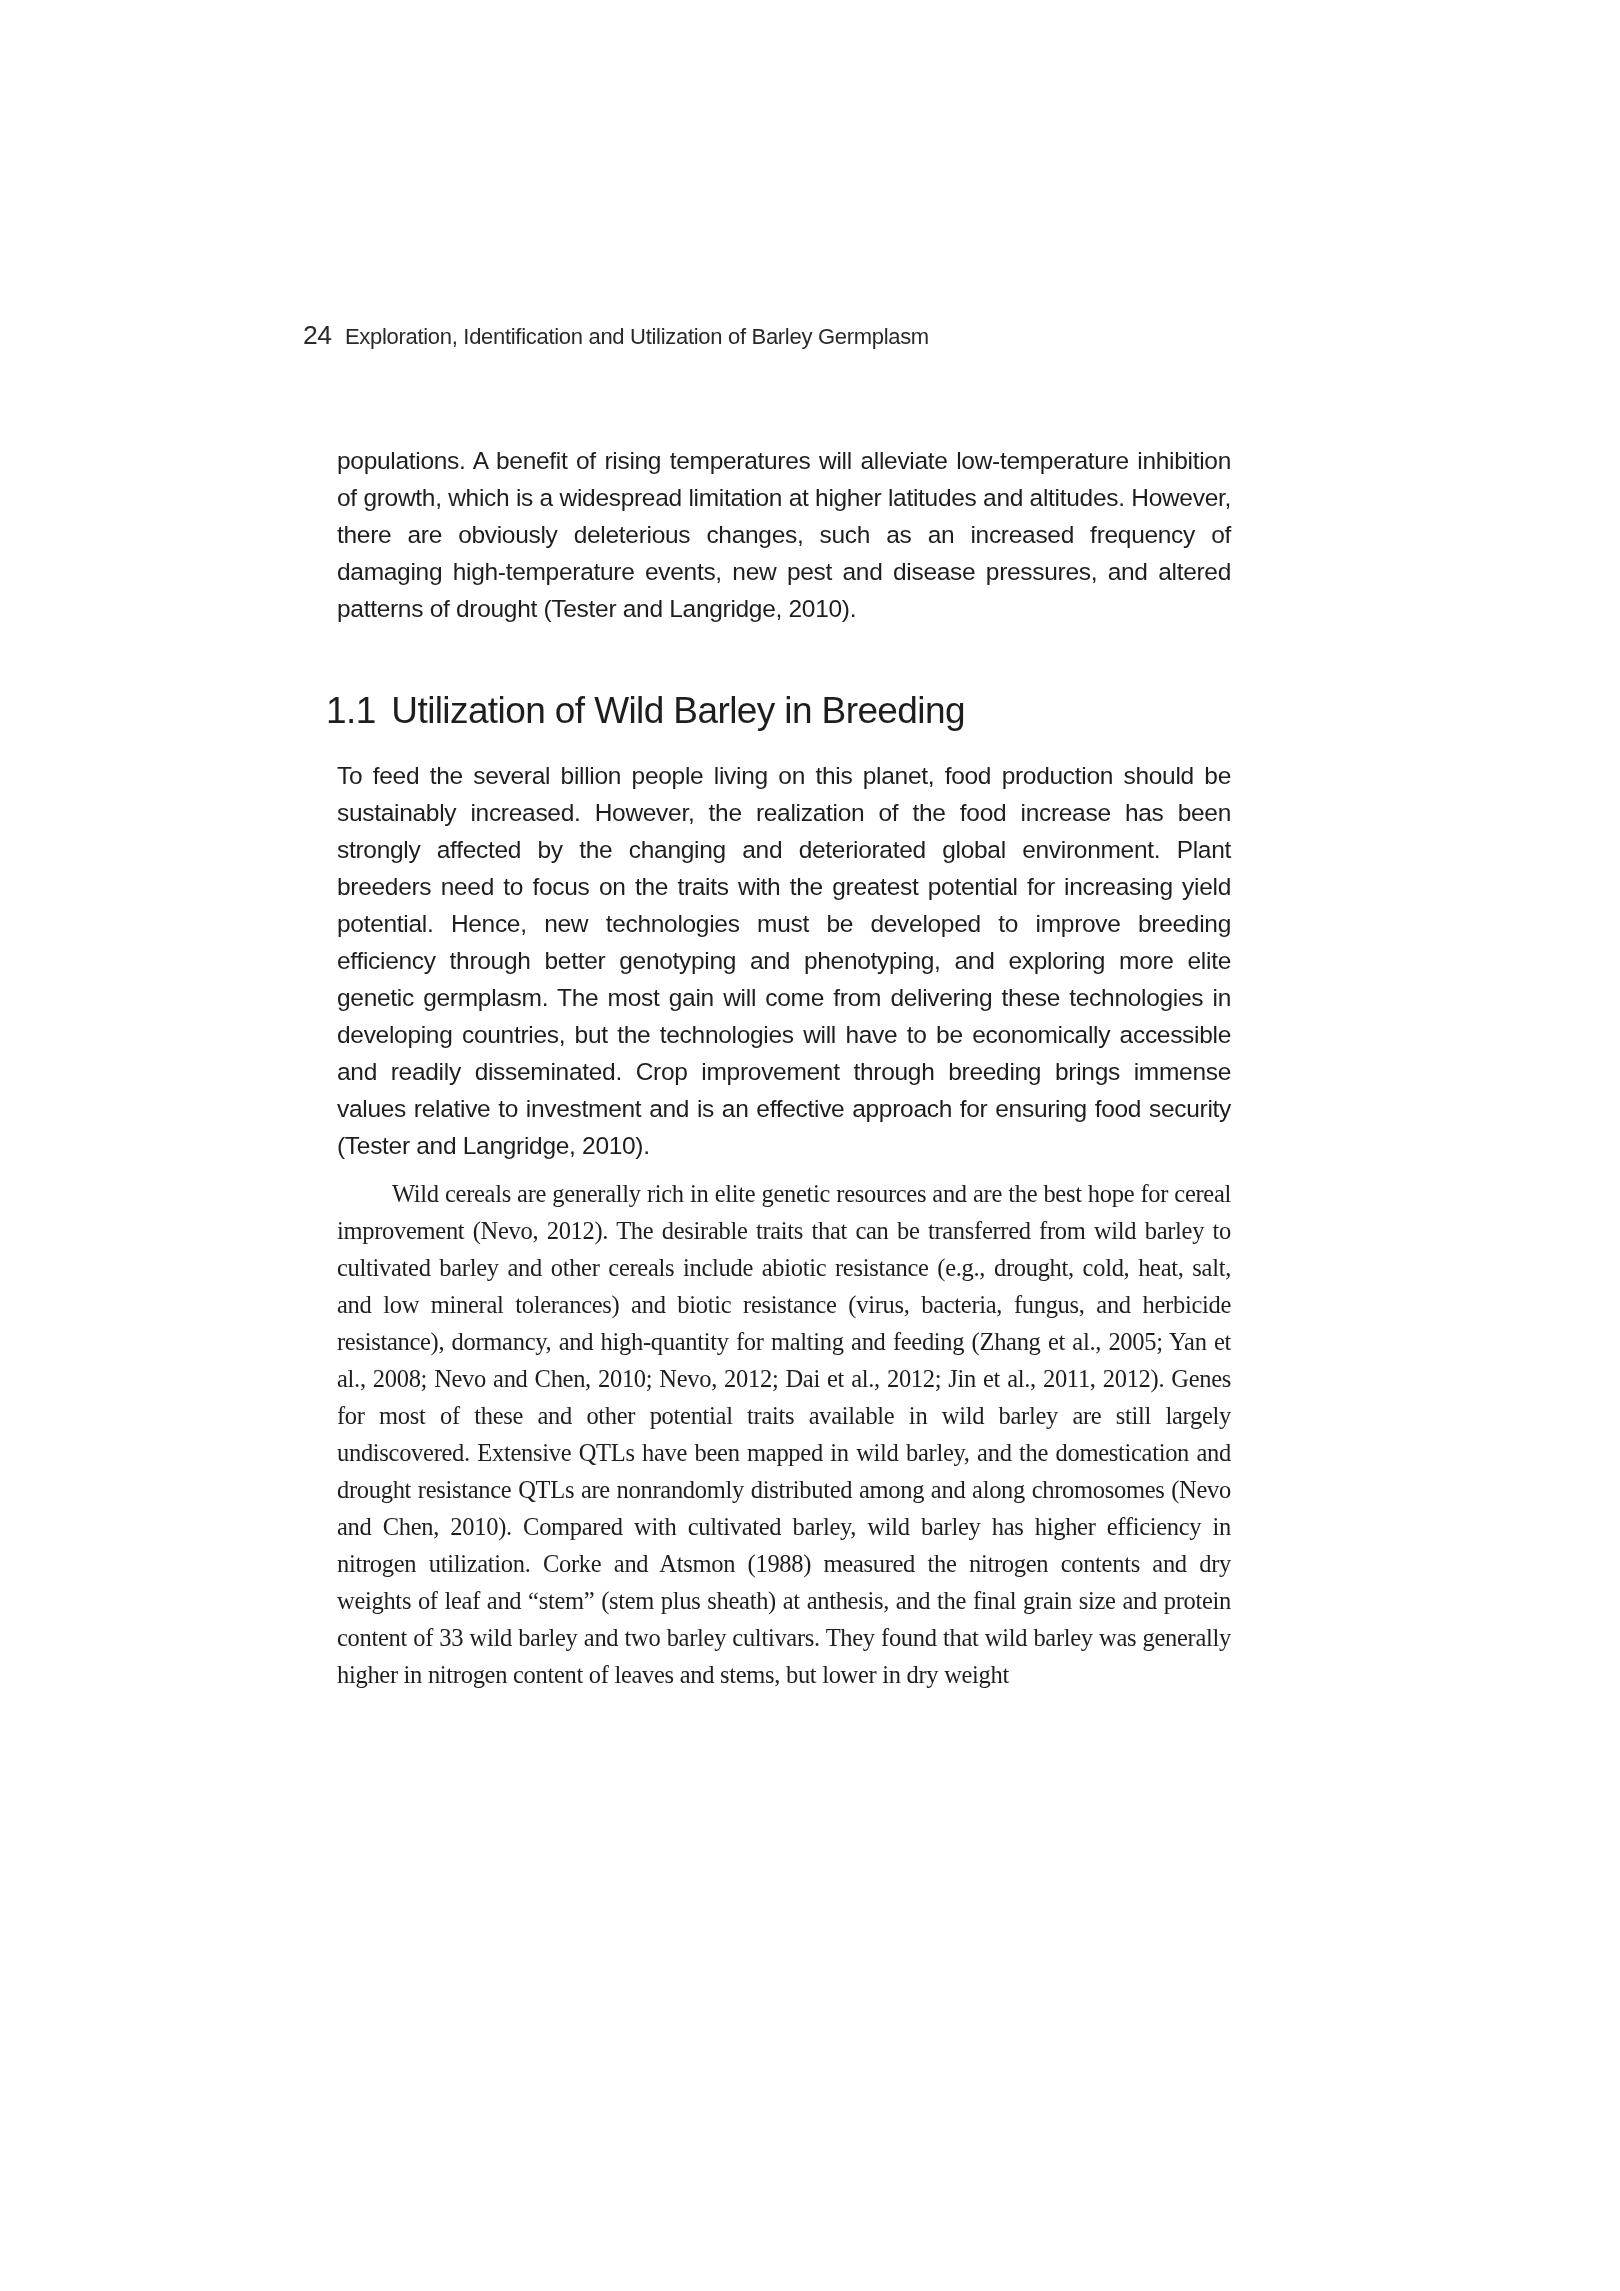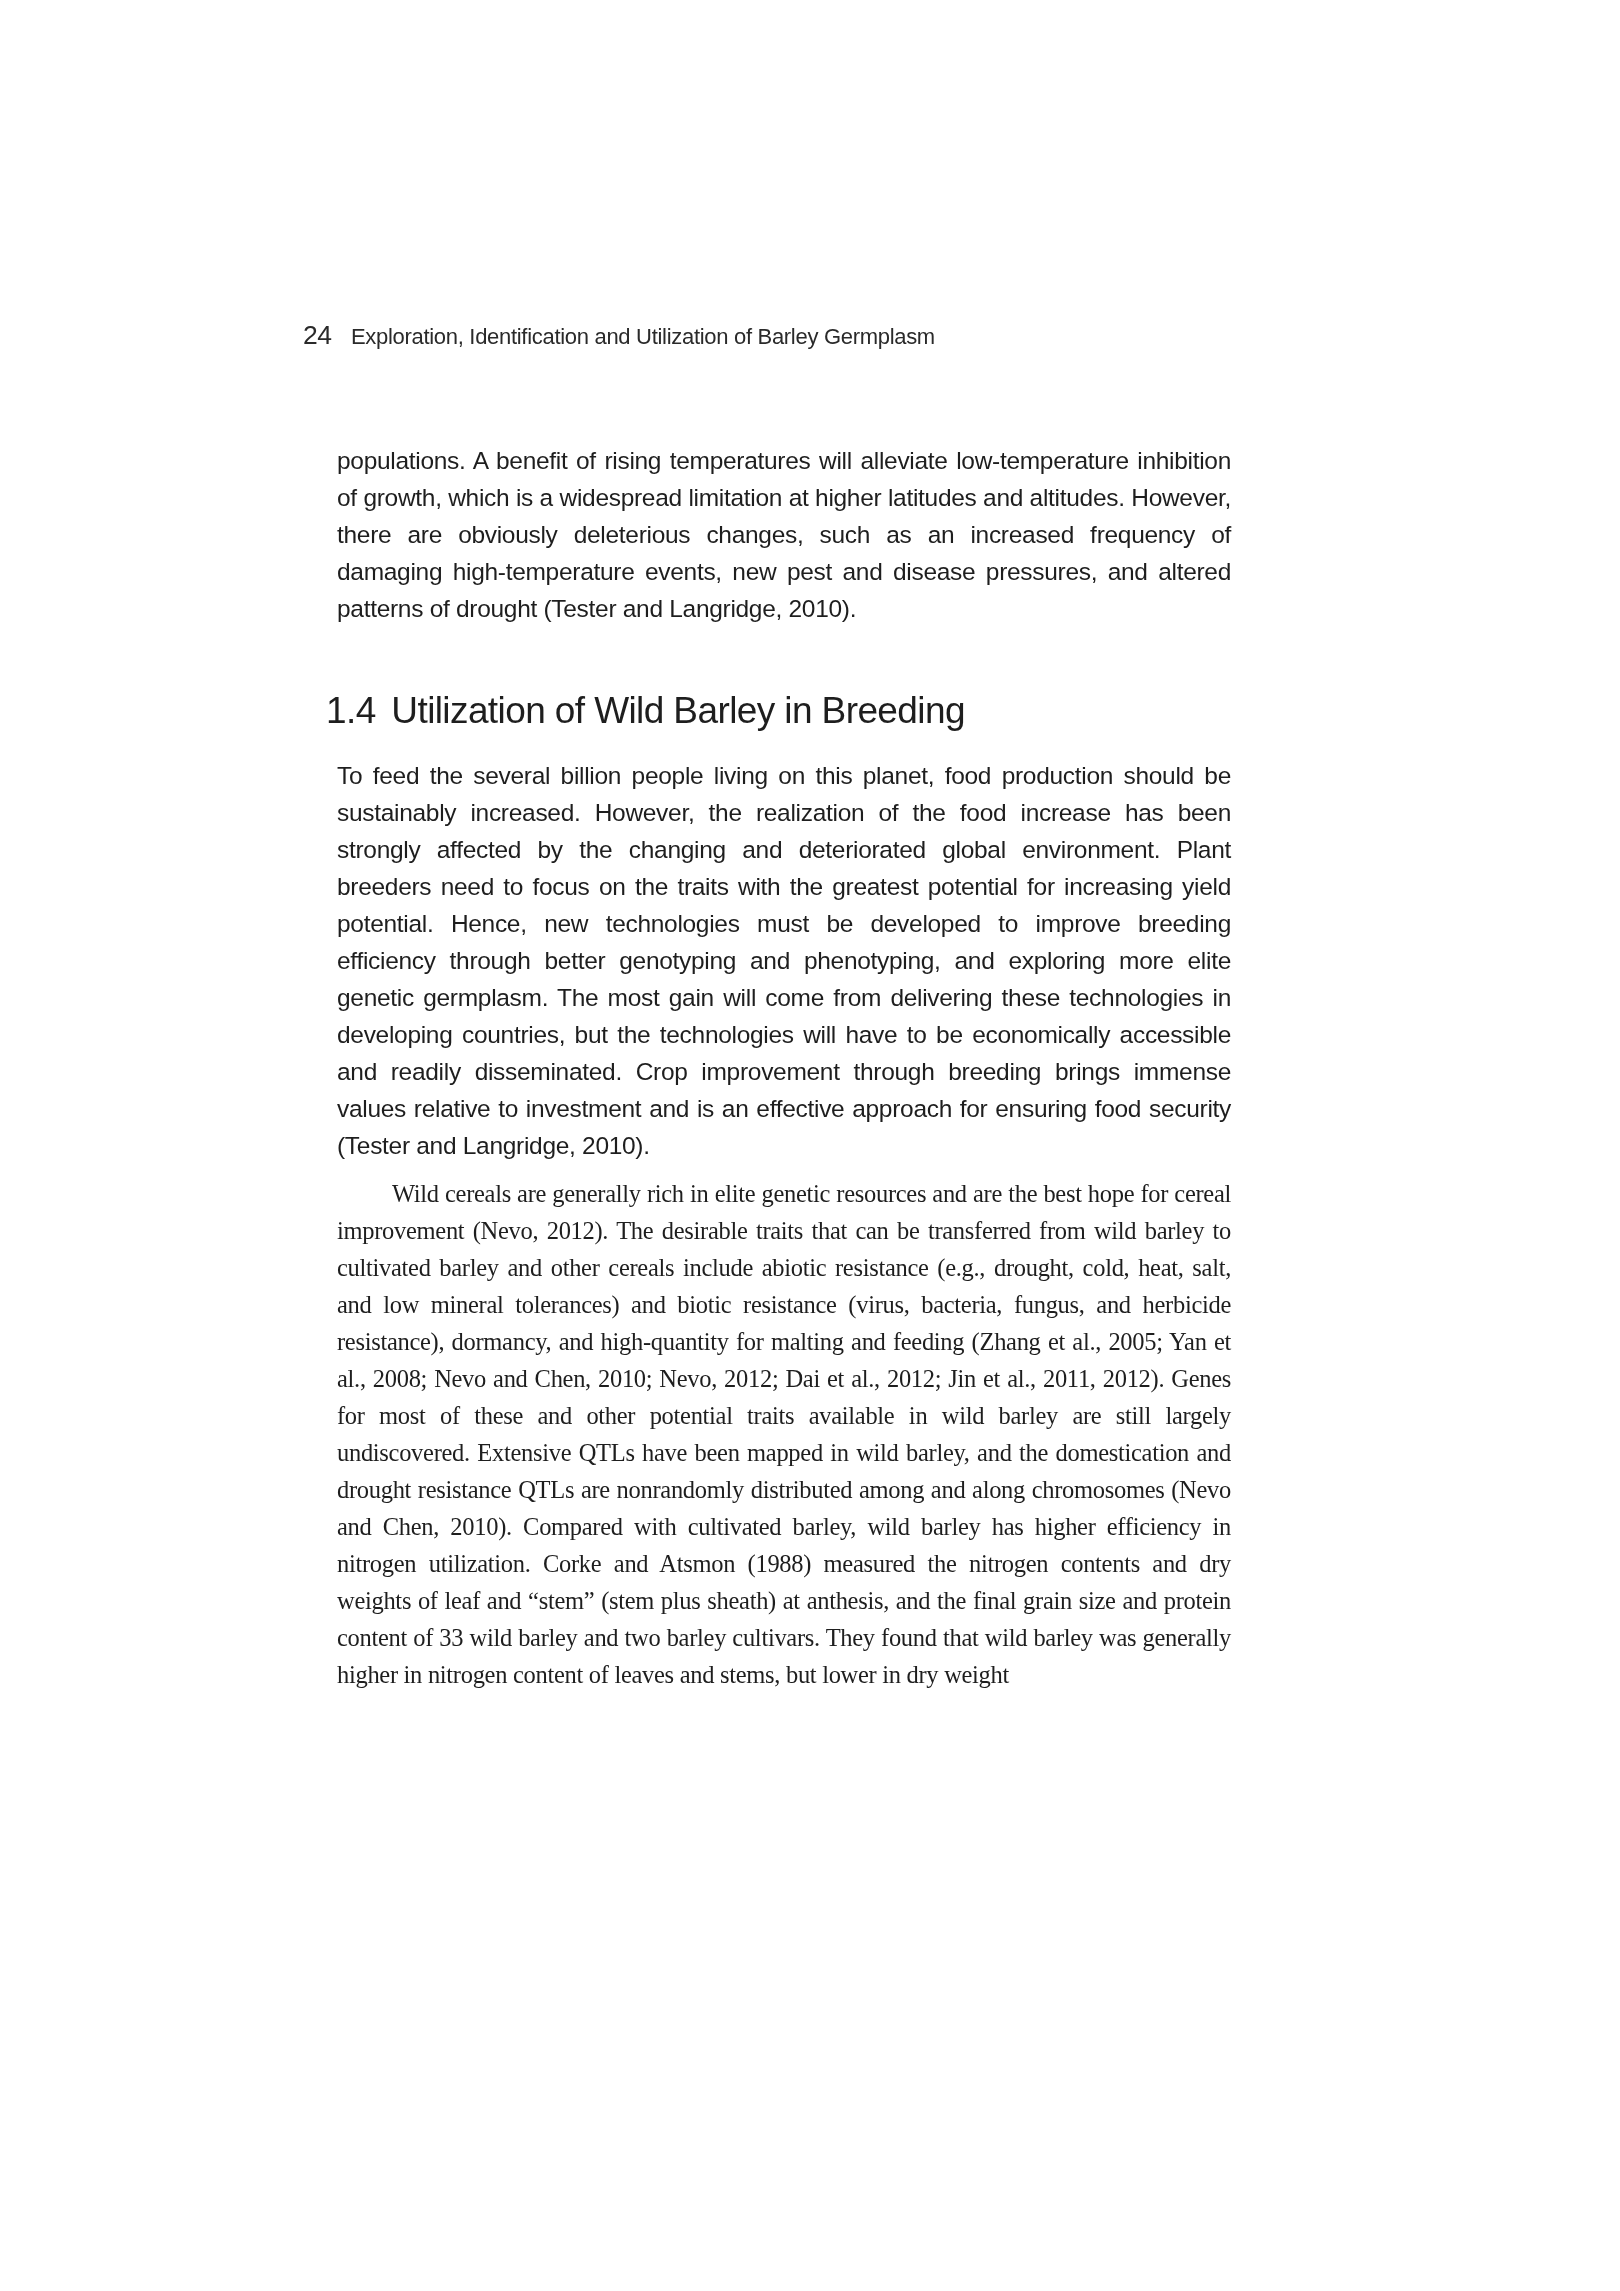--- a/index.html
+++ b/index.html
@@ -2,21 +2,21 @@
 <html><head>
 <meta charset="utf-8">
 <style>
   html, body { margin: 0; padding: 0; background: #ffffff; }
   body { width: 1620px; height: 2292px; position: relative; overflow: hidden; }
   .running-head {
     position: absolute; left: 303px; top: 320px;
     font-family: "Liberation Sans", sans-serif; color: #2a2a2a;
     white-space: nowrap;
   }
-  .page-num { font-size: 26.5px; margin-right: 15px; letter-spacing: -0.5px; }
+  .page-num { font-size: 26.5px; margin-right: 9px; letter-spacing: -0.5px; }
   .book-title { font-size: 22px; letter-spacing: -0.3px; }
   .content {
     position: absolute; left: 326px; top: 431px; width: 916px;
     font-family: "Liberation Sans", sans-serif; color: #1e1e1e;
     font-size: 24.5px; line-height: 37px; letter-spacing: -0.3px;
   }
   .content p { margin: 11px; text-align: justify; text-align-last: left; hyphens: none; }
   .content p.indent { text-indent: 55px; font-family: Liberation Serif, serif; }
   .section-heading {
     margin: 61px 0 23.5px 0;
@@ -30,19 +30,19 @@
 
 <div class="running-head">
   <span class="page-num">24</span>
   <span class="book-title">Exploration, Identification and Utilization of Barley Germplasm</span>
 </div>
 
 <div class="content">
   <p>populations. A benefit of rising temperatures will alleviate low-temperature inhibition of growth, which is a widespread limitation at higher latitudes and altitudes. However, there are obviously deleterious changes, such as an increased frequency of damaging high-temperature events, new pest and disease pressures, and altered patterns of drought (Tester and Langridge, 2010).</p>
 
   <h2 class="section-heading">
-    <span class="sec-num">1.4</span><span>Utilization of Wild Barley in Breeding</span>
+    <span class="sec-num">1.1</span><span>Utilization of Wild Barley in Breeding</span>
   </h2>
 
   <p>To feed the several billion people living on this planet, food production should be sustainably increased. However, the realization of the food increase has been strongly affected by the changing and deteriorated global environment. Plant breeders need to focus on the traits with the greatest potential for increasing yield potential. Hence, new technologies must be developed to improve breeding efficiency through better genotyping and phenotyping, and exploring more elite genetic germplasm. The most gain will come from delivering these technologies in developing countries, but the technologies will have to be economically accessible and readily disseminated. Crop improvement through breeding brings immense values relative to investment and is an effective approach for ensuring food security (Tester and Langridge, 2010).</p>
   <p class="indent">Wild cereals are generally rich in elite genetic resources and are the best hope for cereal improvement (Nevo, 2012). The desirable traits that can be transferred from wild barley to cultivated barley and other cereals include abiotic resistance (e.g., drought, cold, heat, salt, and low mineral tolerances) and biotic resistance (virus, bacteria, fungus, and herbicide resistance), dormancy, and high-quantity for malting and feeding (Zhang et al., 2005; Yan et al., 2008; Nevo and Chen, 2010; Nevo, 2012; Dai et al., 2012; Jin et al., 2011, 2012). Genes for most of these and other potential traits available in wild barley are still largely undiscovered. Extensive QTLs have been mapped in wild barley, and the domestication and drought resistance QTLs are nonrandomly distributed among and along chromosomes (Nevo and Chen, 2010). Compared with cultivated barley, wild barley has higher efficiency in nitrogen utilization. Corke and Atsmon (1988) measured the nitrogen contents and dry weights of leaf and “stem” (stem plus sheath) at anthesis, and the final grain size and protein content of 33 wild barley and two barley cultivars. They found that wild barley was generally higher in nitrogen content of leaves and stems, but lower in dry weight</p>
 </div>
 
 
 </body></html>

